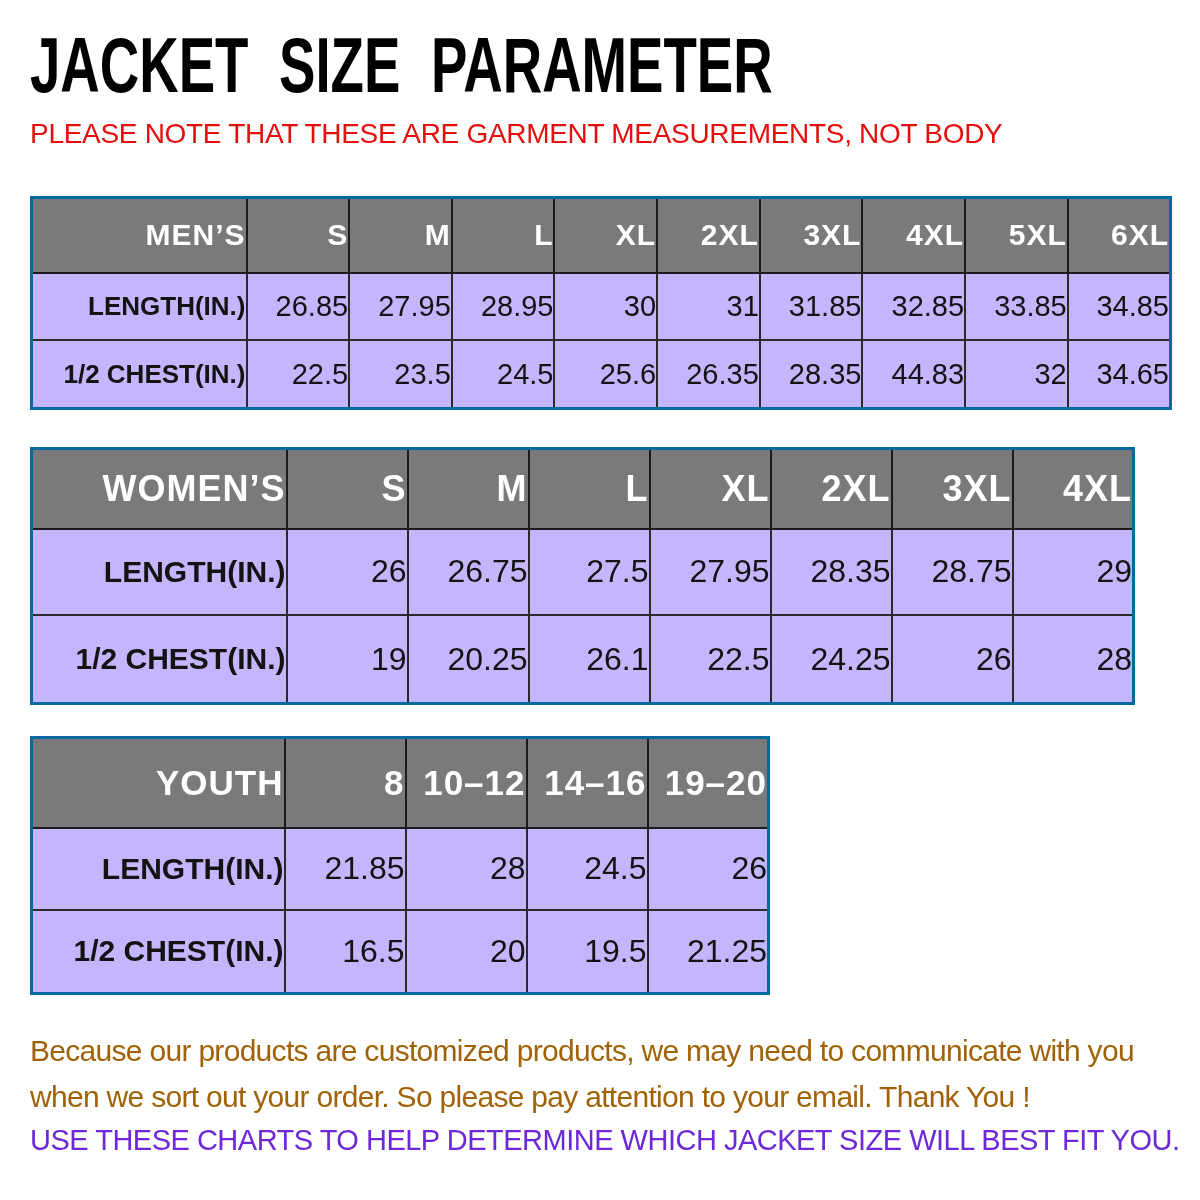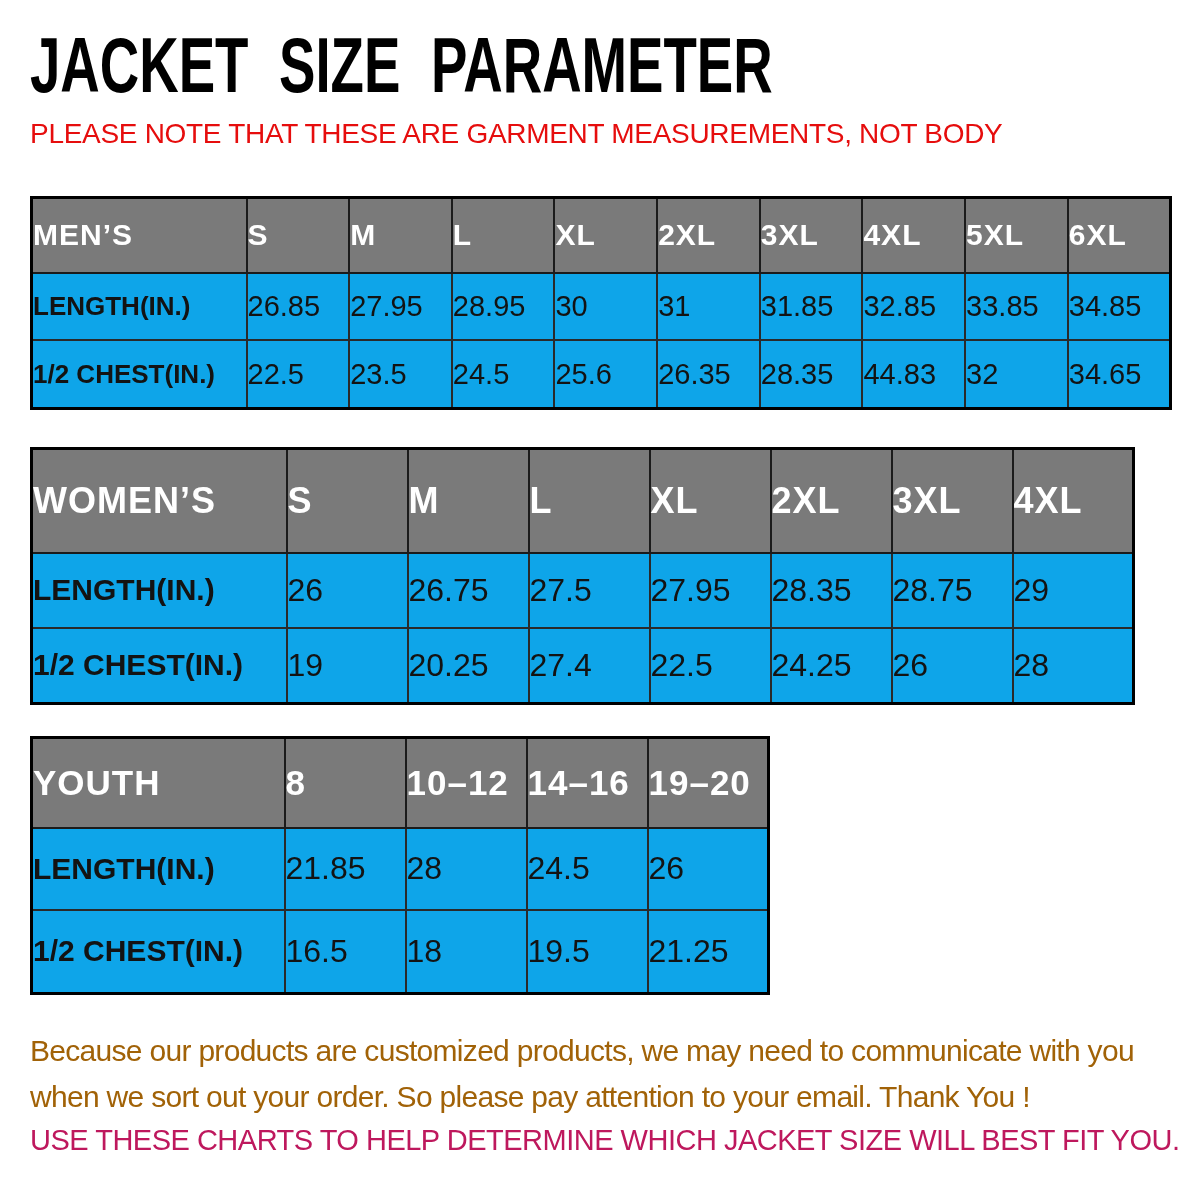--- a/index.html
+++ b/index.html
@@ -42,51 +42,51 @@
     margin-top: 8px;
   }
 
   
   .size-table { position: absolute; }
   .size-table table {
     width: 100%;
     height: 100%;
     border-collapse: collapse;
     table-layout: fixed;
-    border: 3px solid #000000;
-    text-align: left;
+    border: 3px solid #0369a1;
+    text-align: right;
   }
   .size-table th {
     background: #7a7a7a;
     color: #ffffff;
     font-weight: bold;
     border: 2px solid #1b1b1b;
     letter-spacing: 1px;
     padding: 0;
   }
   .size-table td {
-    background: #0ea5e9;
+    background: #c4b5fd;
     color: #131313;
     border: 2px solid #2a2a2a;
     padding: 0;
   }
   .size-table td.label-cell { font-weight: bold; letter-spacing: 0px; }
 
   
   .tbl-mens { left: 30px; top: 196px; width: 1142px; height: 214px; }
   .tbl-mens col.c0 { width: 215px; }
   .tbl-mens thead tr { height: 75px; }
   .tbl-mens th { font-size: 30px; }
   .tbl-mens td { font-size: 29px; }
   .tbl-mens td.label-cell { font-size: 26px; }
 
   
   .tbl-womens { left: 30px; top: 447px; width: 1105px; height: 258px; }
   .tbl-womens col.c0 { width: 255px; }
-  .tbl-womens thead tr { height: 104px; }
+  .tbl-womens thead tr { height: 80px; }
   .tbl-womens th { font-size: 36px; }
   .tbl-womens td { font-size: 32px; }
   .tbl-womens td.label-cell { font-size: 30px; }
 
   
   .tbl-youth { left: 30px; top: 736px; width: 740px; height: 259px; }
   .tbl-youth col.c0 { width: 253px; }
   .tbl-youth thead tr { height: 90px; }
   .tbl-youth th { font-size: 35px; }
   .tbl-youth td { font-size: 32px; }
@@ -102,21 +102,21 @@
     letter-spacing: -0.7px;
     color: #a16207;
     white-space: nowrap;
   }
   #footer-instruction {
     position: absolute;
     left: 30px;
     top: 1124px;
     font-size: 29px;
     letter-spacing: -0.5px;
-    color: #be185d;
+    color: #6d28d9;
     white-space: nowrap;
   }
 </style>
 </head>
 <body>
 
 <div id="page">
 
   <div id="title">JACKET SIZE PARAMETER</div>
 
@@ -213,21 +213,21 @@
             <td>27.5</td>
             <td>27.95</td>
             <td>28.35</td>
             <td>28.75</td>
             <td>29</td>
           </tr>
           <tr>
             <td class="label-cell">1/2 CHEST(IN.)</td>
             <td>19</td>
             <td>20.25</td>
-            <td>27.4</td>
+            <td>26.1</td>
             <td>22.5</td>
             <td>24.25</td>
             <td>26</td>
             <td>28</td>
           </tr>
         </tbody>
       </table>
     </div>
 
   <div class="size-table tbl-youth">
@@ -252,21 +252,21 @@
           <tr>
             <td class="label-cell">LENGTH(IN.)</td>
             <td>21.85</td>
             <td>28</td>
             <td>24.5</td>
             <td>26</td>
           </tr>
           <tr>
             <td class="label-cell">1/2 CHEST(IN.)</td>
             <td>16.5</td>
-            <td>18</td>
+            <td>20</td>
             <td>19.5</td>
             <td>21.25</td>
           </tr>
         </tbody>
       </table>
     </div>
 
   <div id="footer-note">
     <div>Because our products are customized products, we may need to communicate with you</div>
     <div>when we sort out your order. So please pay attention to your email. Thank You !</div>

